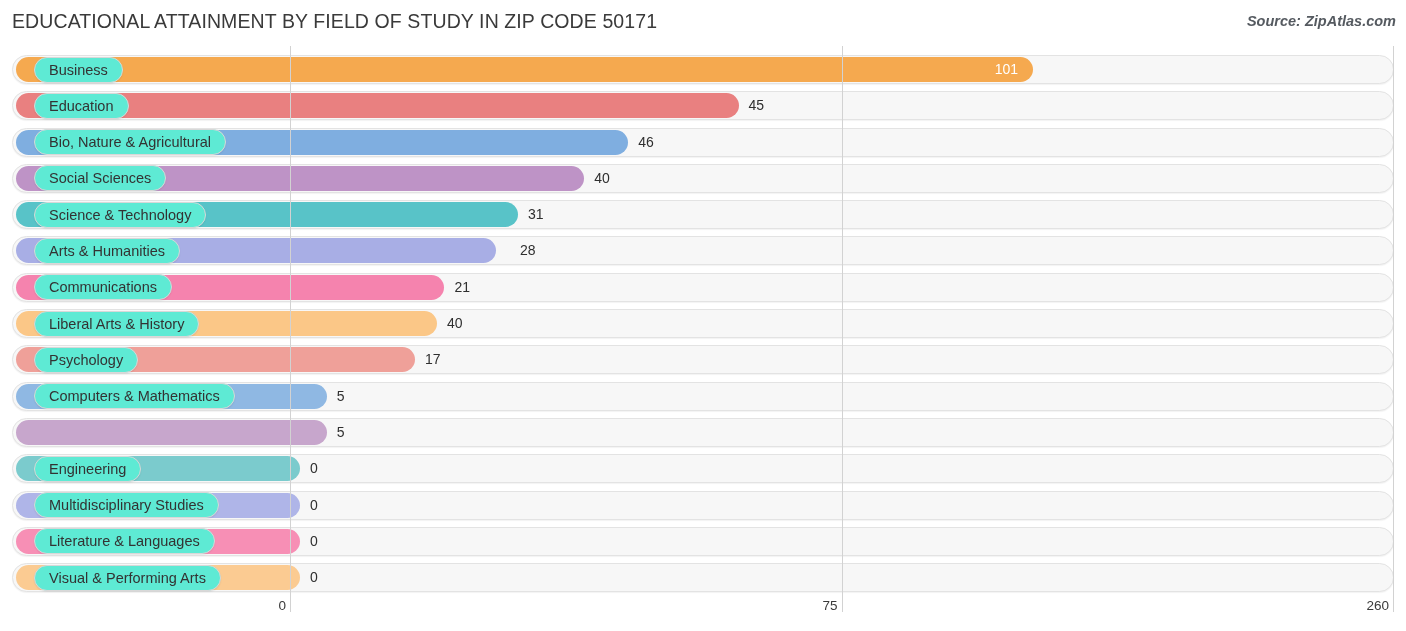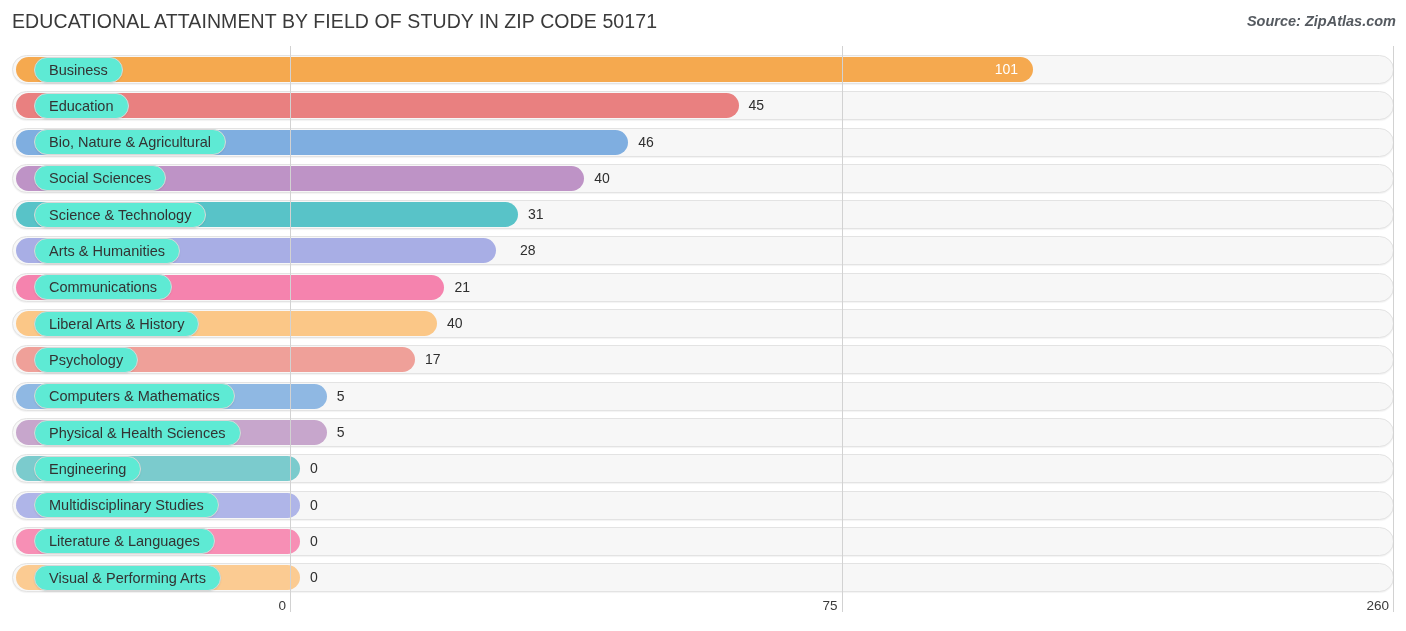--- a/index.html
+++ b/index.html
@@ -217,21 +217,20 @@
         </div>
         <div class="row" style="top: 332.7px;">
           <div class="track"></div>
           <div class="bar" style="width: 310.767px; background: rgb(143, 184, 227);"></div>
           <div class="bar-label-pill">Computers &amp; Mathematics</div>
           <div class="value-label" style="left: 336.767px;">5</div>
         </div>
         <div class="row" style="top: 369px;">
           <div class="track"></div>
           <div class="bar" style="width: 310.767px; background: rgb(199, 166, 204);"></div>
-          <div class="bar-label-pill">Physical &amp; Health Sciences</div>
           <div class="value-label" style="left: 336.767px;">5</div>
         </div>
         <div class="row" style="top: 405.3px;">
           <div class="track"></div>
           <div class="bar" style="width: 284px; background: rgb(123, 203, 205);"></div>
           <div class="bar-label-pill">Engineering</div>
           <div class="value-label" style="left: 310px;">0</div>
         </div>
         <div class="row" style="top: 441.6px;">
           <div class="track"></div>

